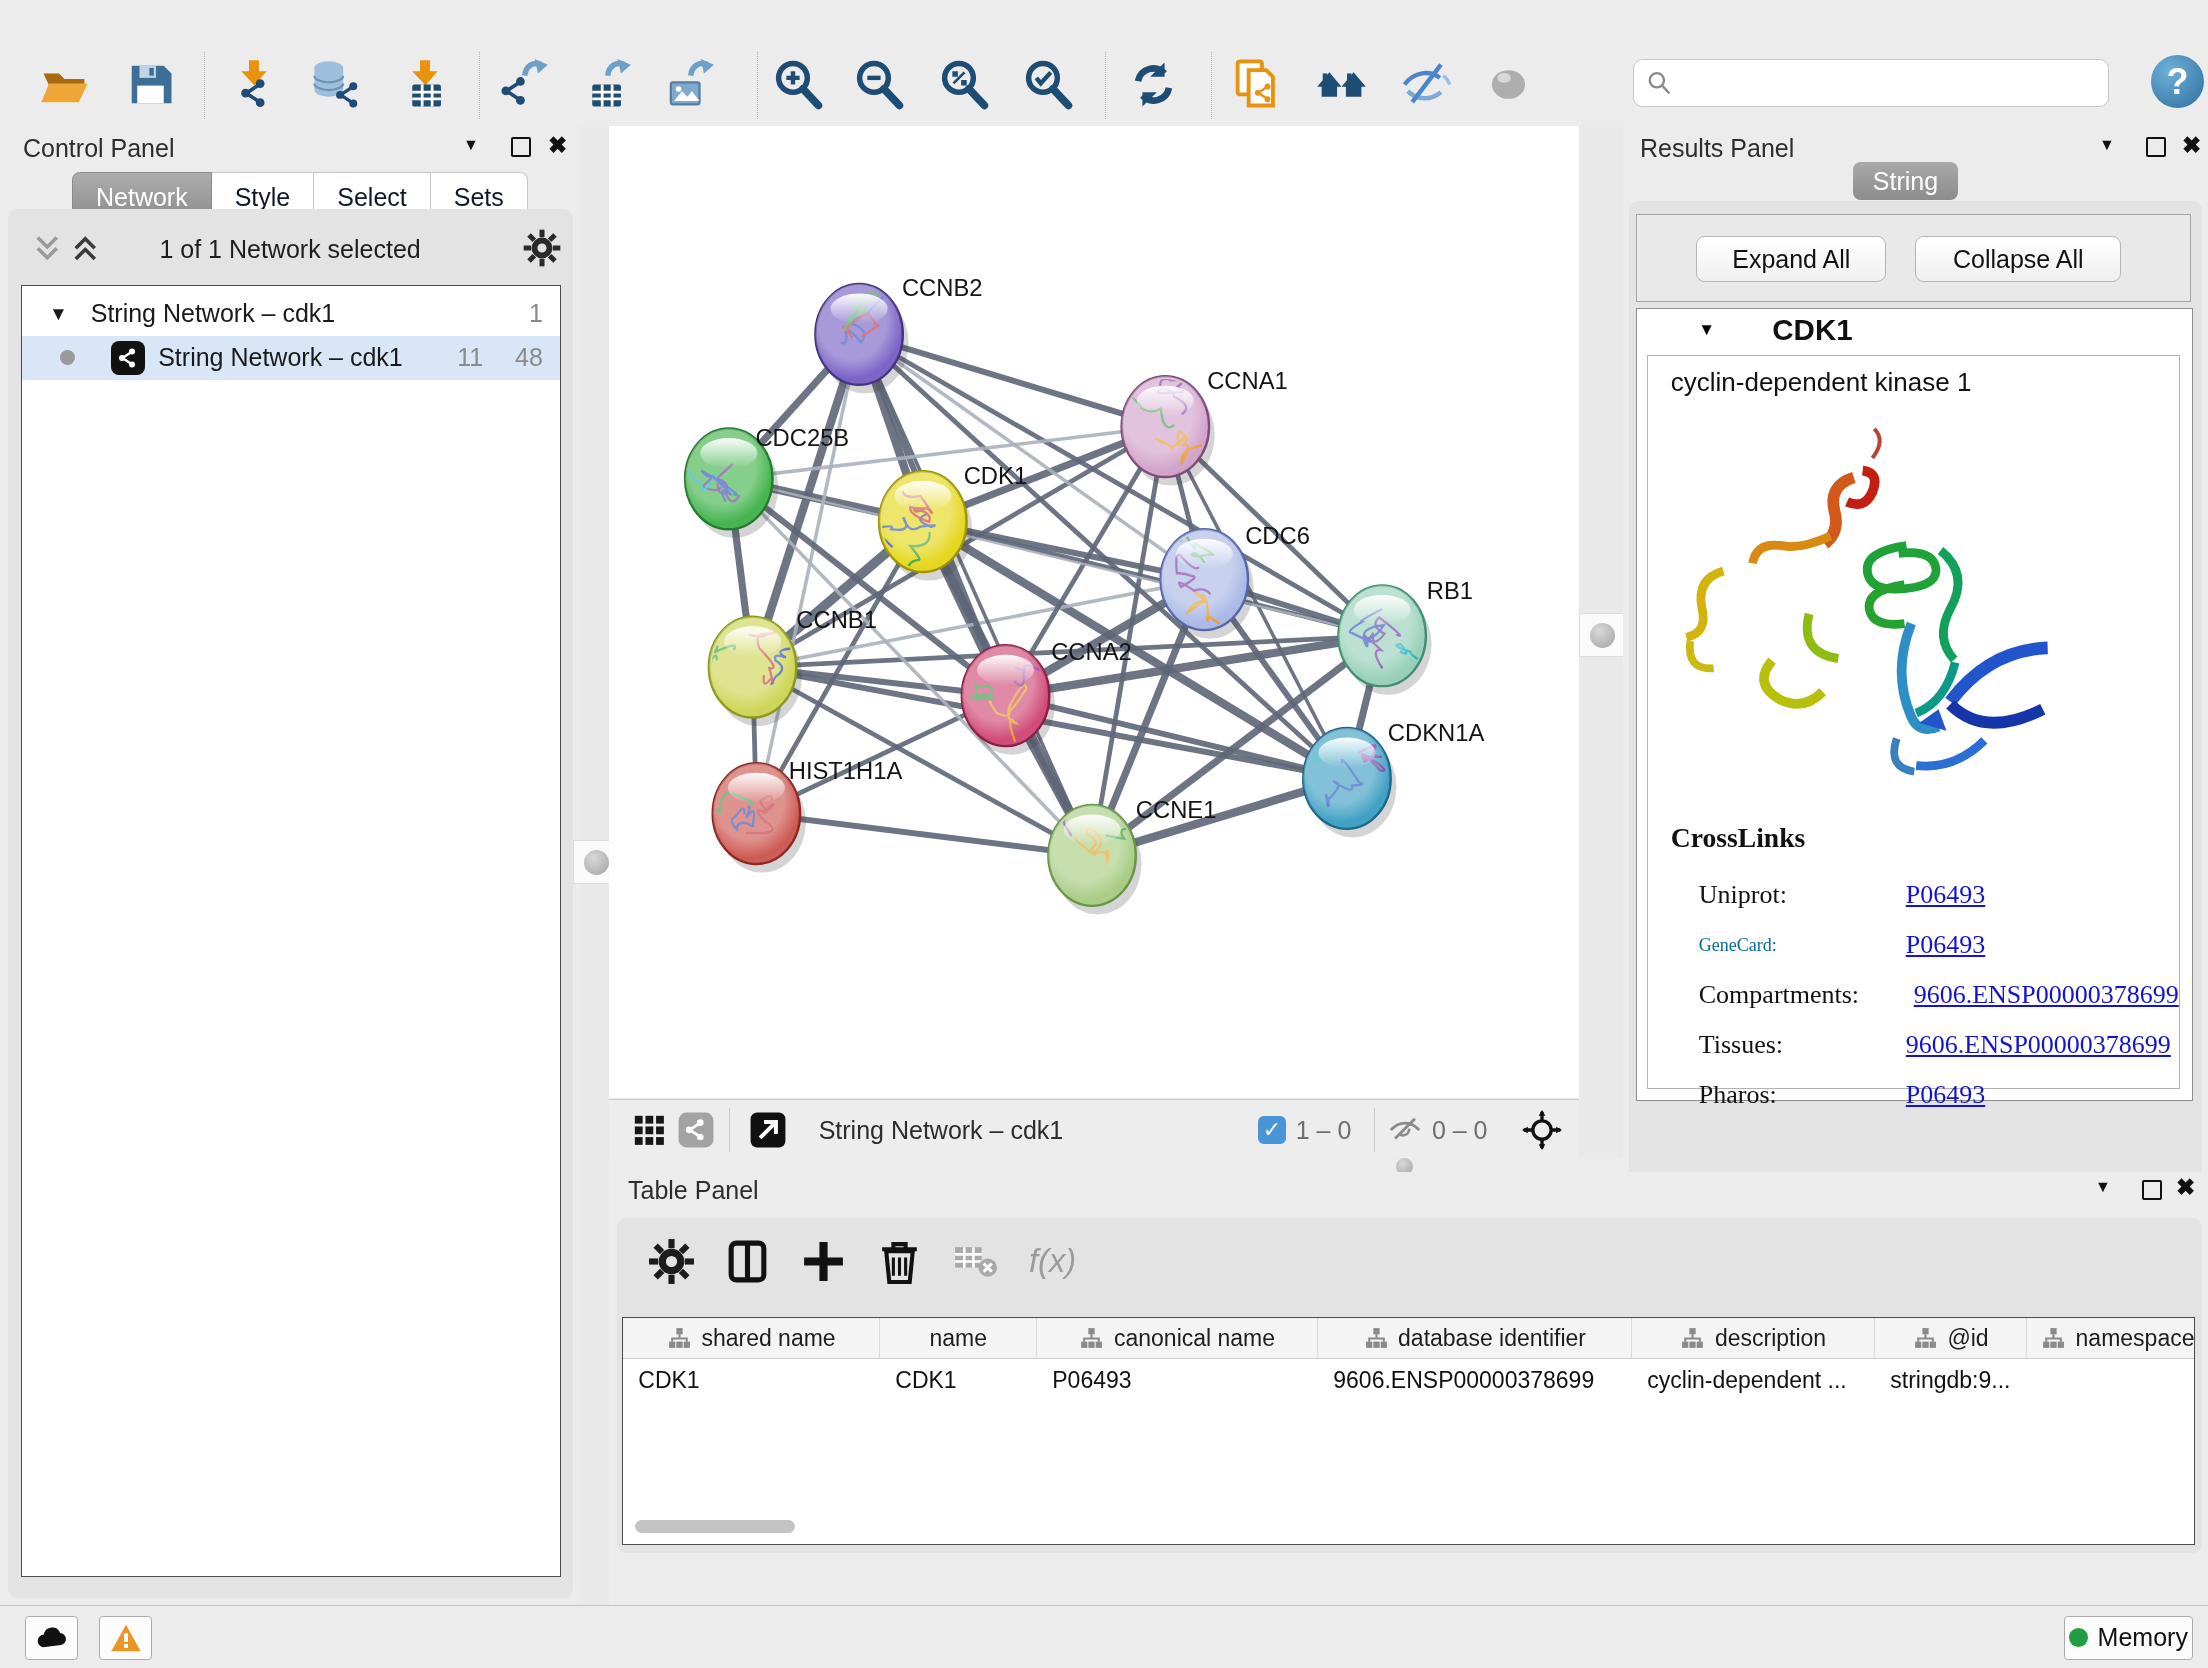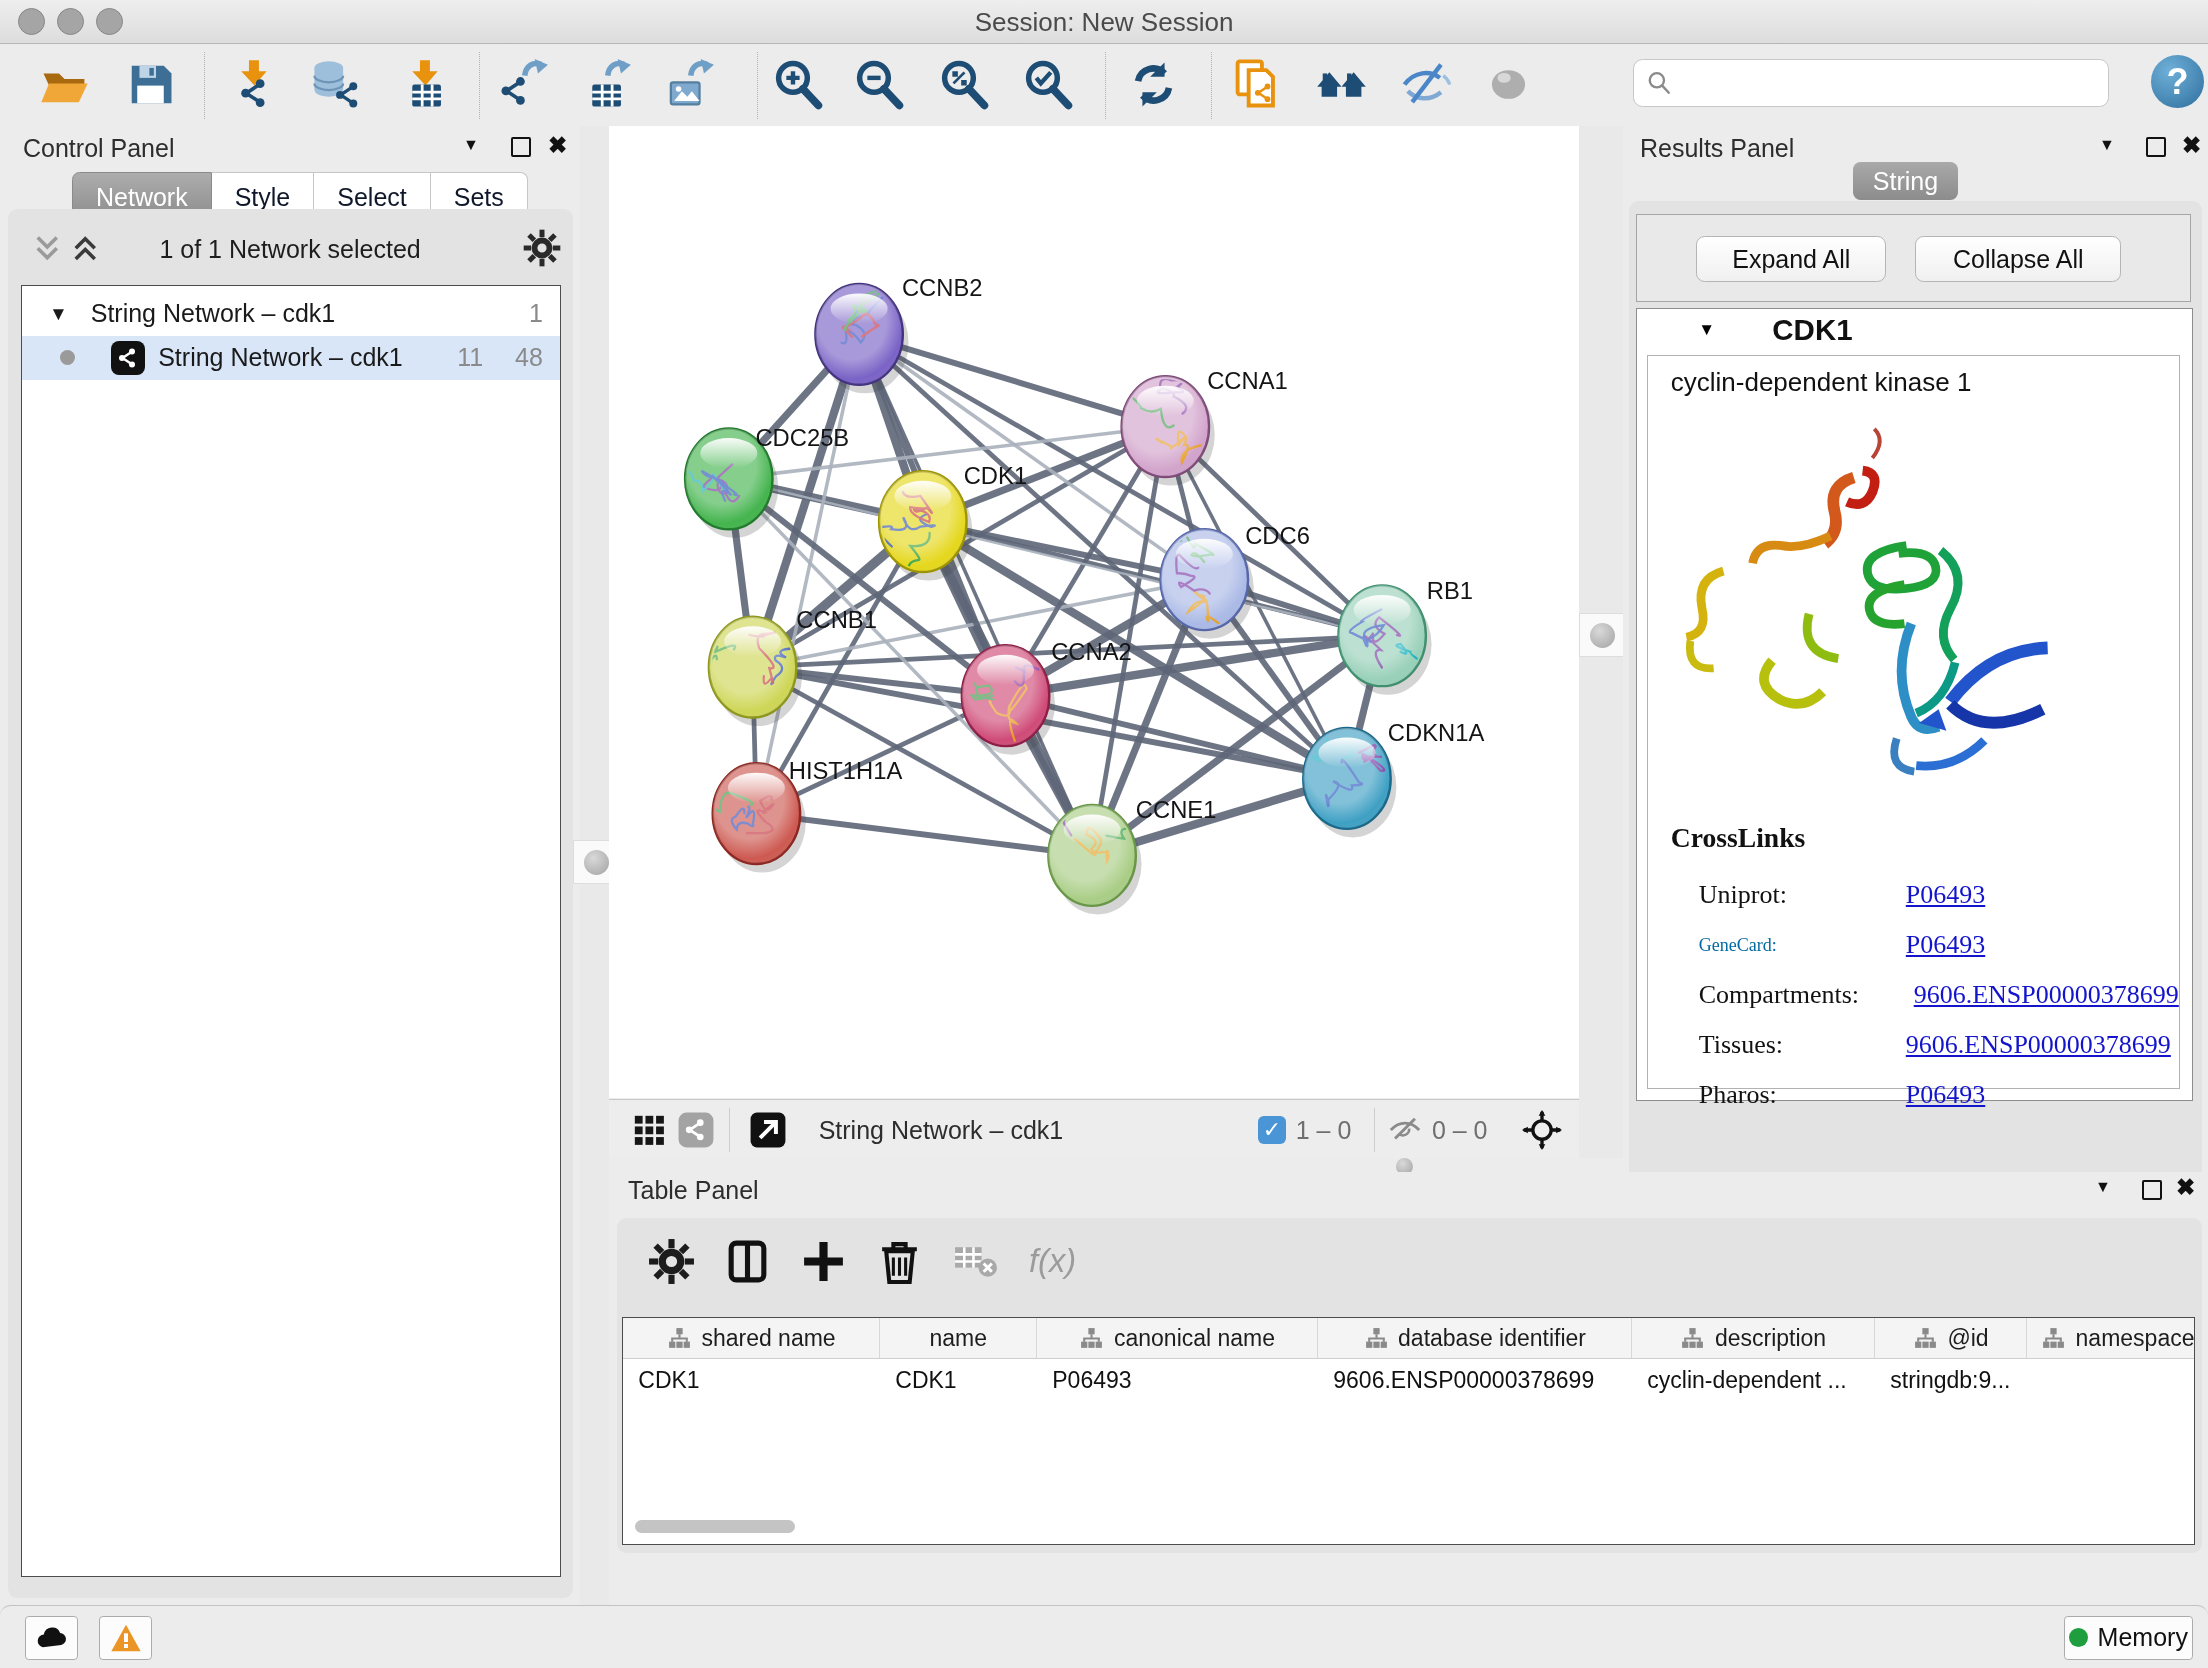--- a/index.html
+++ b/index.html
@@ -48,36 +48,30 @@
   .serif{font-family:"Liberation Serif",serif;}
   .xlink{color:#1414cc;text-decoration:underline;}
   
   .tp-table{background:#fff;border:1.9px solid #4c4c4c;box-sizing:border-box;overflow:hidden;}
   .tp-header{display:flex;height:40px;background:#f4f4f4;border-bottom:1.9px solid #cfcfcf;}
   .tp-hcell{display:flex;align-items:center;justify-content:center;font-size:23px;color:#1d1d1d;border-right:1px solid #d8d8d8;box-sizing:border-box;overflow:hidden;white-space:nowrap;gap:9.5px;flex:none;}
   .tp-row{display:flex;height:42px;}
   .tp-cell{display:flex;align-items:center;font-size:23px;color:#111;padding-left:15px;box-sizing:border-box;overflow:hidden;white-space:nowrap;flex:none;}
   .hscroll-thumb{height:13.3px;background:#c4c4c4;border-radius:6.7px;}
   
-  .statusbar{left:0;top:1605px;width:2208px;height:63px;background:#ececec;border-top:1px solid #c3c3c3;border-radius:11px;}
+  .statusbar{left:0;top:1605px;width:2208px;height:63px;background:#ececec;border-top:1px solid #c3c3c3;}
   .sb-btn{top:9.5px;height:44px;background:#fcfcfc;border:1.9px solid #ababab;border-radius:3.8px;box-sizing:border-box;display:flex;align-items:center;justify-content:center;gap:9.5px;}
   .mem-dot{width:19px;height:19px;border-radius:50%;background:#1e9e3e;}
   text{font-family:"Liberation Sans",sans-serif;}
 </style>
 </head>
 <body>
 
 <div id="app">
 
-  <div class="abs titlebar">
-    <div class="abs light" style="left:18px"></div>
-    <div class="abs light" style="left:57px"></div>
-    <div class="abs light" style="left:96px"></div>
-    <div class="abs title-text">Session: New Session</div>
-  </div>
 
   <div class="abs toolbar" id="main-toolbar">
     <div class="abs searchbox">
       <svg width="28.5" height="28.5" viewBox="0 0 48 48">
           <circle cx="20" cy="19" r="12" stroke="#8a8a8a" stroke-width="4" fill="none"></circle>
           <path d="M29 28L40 40" stroke="#8a8a8a" stroke-width="4" stroke-linecap="round"></path>
         </svg>
     </div>
     <div class="abs help-btn">?</div>
   <div class="abs tb-btn" style="left: 37px;">

